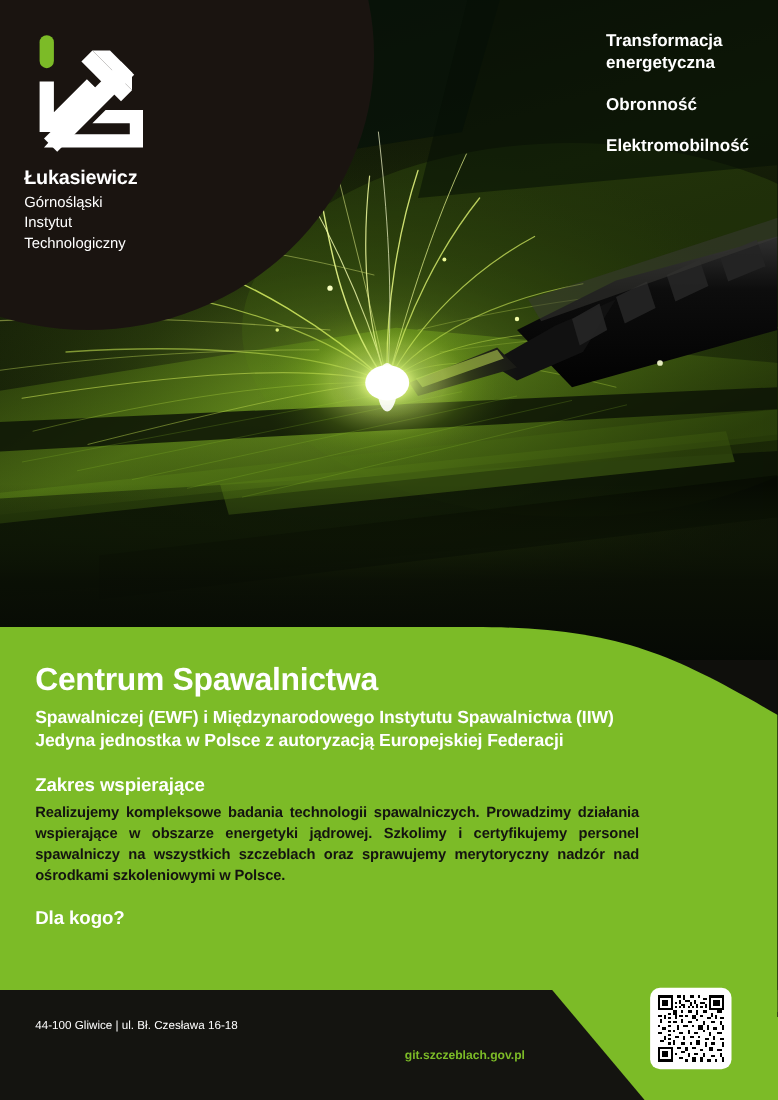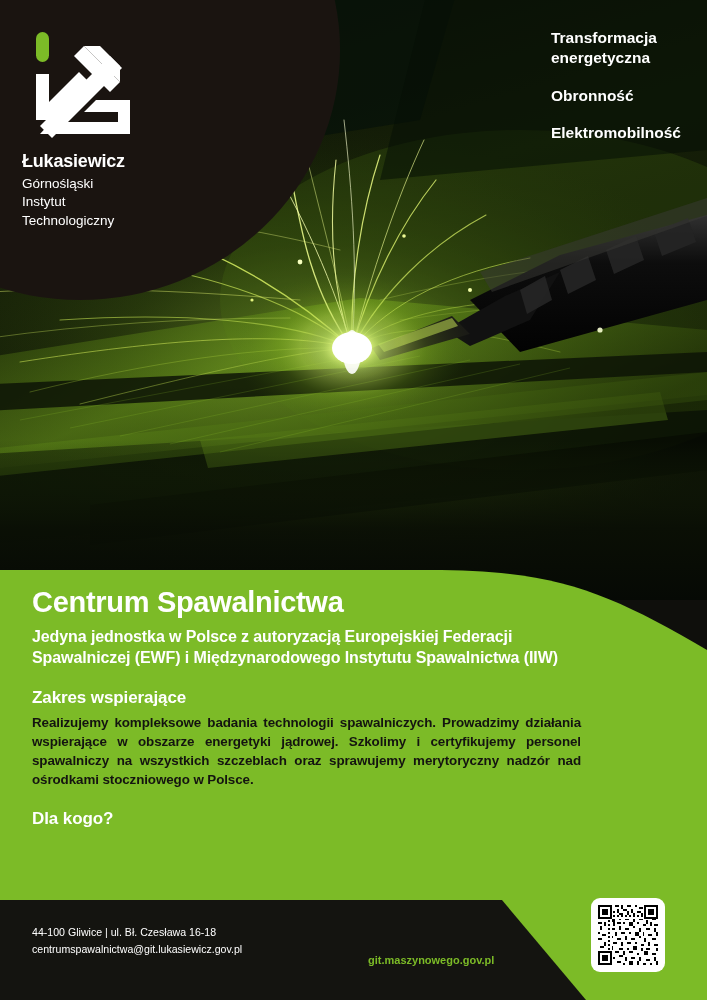--- a/index.html
+++ b/index.html
@@ -36,21 +36,21 @@
   .keywords { position:absolute; right:26px; top:28px; z-index:5; text-align:left;
               color:#ffffff; font-weight:bold; font-size:15.5px; line-height:1.28; }
   .kw { margin-bottom:18px; }
   .kw:last-child { margin-bottom:8px; }
 
   
   .green-panel {
     position:absolute; left:0; top:560px; width:707px; height:360px; z-index:4;
   }
   .green-panel .gp-svg { position:absolute; left:0; top:0; }
-  .gp-content { position:absolute; left:0; top:0; width:621px; padding:28px 30px 0 32px; }
+  .gp-content { position:absolute; left:0; top:16px; width:621px; padding:28px 30px 0 32px; }
 
   .panel-title { color:#ffffff; font-size:29px; font-weight:bold; letter-spacing:-0.3px;
                  line-height:1.0; }
   .panel-subtitle { color:#ffffff; font-size:16px; font-weight:bold; line-height:1.32;
                     margin-top:9px; letter-spacing:-0.1px; }
 
   .section { margin-top:20px; }
   .section-head { color:#ffffff; font-size:17px; font-weight:bold; letter-spacing:-0.1px; }
   .section-body { color:#141410; font-size:13.4px; font-weight:bold; line-height:1.42;
                   text-align:justify; margin-top:5px; letter-spacing:-0.1px;
@@ -245,47 +245,46 @@
   </div>
 
   <div class="green-panel">
     <svg class="gp-svg" width="707" height="360" viewBox="0 0 707 360" preserveAspectRatio="none">
       <path d="M0 10 L430 10 C 560 10, 610 34, 707 90 L707 360 L0 360 Z" fill="#7CBB27"></path>
     </svg>
 
     <div class="gp-content">
       <div class="panel-title">Centrum Spawalnictwa</div>
       <div class="panel-subtitle">
+        <div>Spawalniczej (EWF) i Międzynarodowego Instytutu Spawalnictwa (IIW)</div>
         <div>Jedyna jednostka w Polsce z autoryzacją Europejskiej Federacji</div>
-        <div>Spawalniczej (EWF) i Międzynarodowego Instytutu Spawalnictwa (IIW)</div>
       </div>
 
       <div class="section">
         <div class="section-head">Zakres wspierające</div>
-        <div class="section-body">Realizujemy kompleksowe badania technologii spawalniczych. Prowadzimy działania wspierające w obszarze energetyki jądrowej. Szkolimy i certyfikujemy personel spawalniczy na wszystkich szczeblach oraz sprawujemy merytoryczny nadzór nad ośrodkami stoczniowego w Polsce.</div>
+        <div class="section-body">Realizujemy kompleksowe badania technologii spawalniczych. Prowadzimy działania wspierające w obszarze energetyki jądrowej. Szkolimy i certyfikujemy personel spawalniczy na wszystkich szczeblach oraz sprawujemy merytoryczny nadzór nad ośrodkami szkoleniowymi w Polsce.</div>
       </div>
 
       <div class="section">
         <div class="section-head">Dla kogo?</div>
       </div>
     </div>
   </div>
 
   <div class="footer">
     <svg class="footer-bg" width="707" height="100" viewBox="0 0 707 100" preserveAspectRatio="none">
       <rect width="707" height="100" fill="#7CBB27"></rect>
       <path d="M0 0 L502 0 L586 100 L0 100 Z" fill="#141410"></path>
     </svg>
 
     <div class="footer-contact">
       <div>44-100 Gliwice | ul. Bł. Czesława 16-18</div>
-      <div>centrumspawalnictwa@git.lukasiewicz.gov.pl</div>
-    </div>
-
-    <div class="footer-link">git.maszynowego.gov.pl</div>
+    </div>
+
+    <div class="footer-link">git.szczeblach.gov.pl</div>
   </div>
 
   <div class="qr">
     <svg width="64" height="64" viewBox="0 0 33 33" shape-rendering="crispEdges">
       <rect width="33" height="33" fill="#ffffff"></rect>
       <g fill="#000000">
 
         <rect x="1" y="1" width="7" height="7"></rect>
           <rect x="2" y="2" width="5" height="5" fill="#fff"></rect>
           <rect x="3" y="3" width="3" height="3"></rect>

